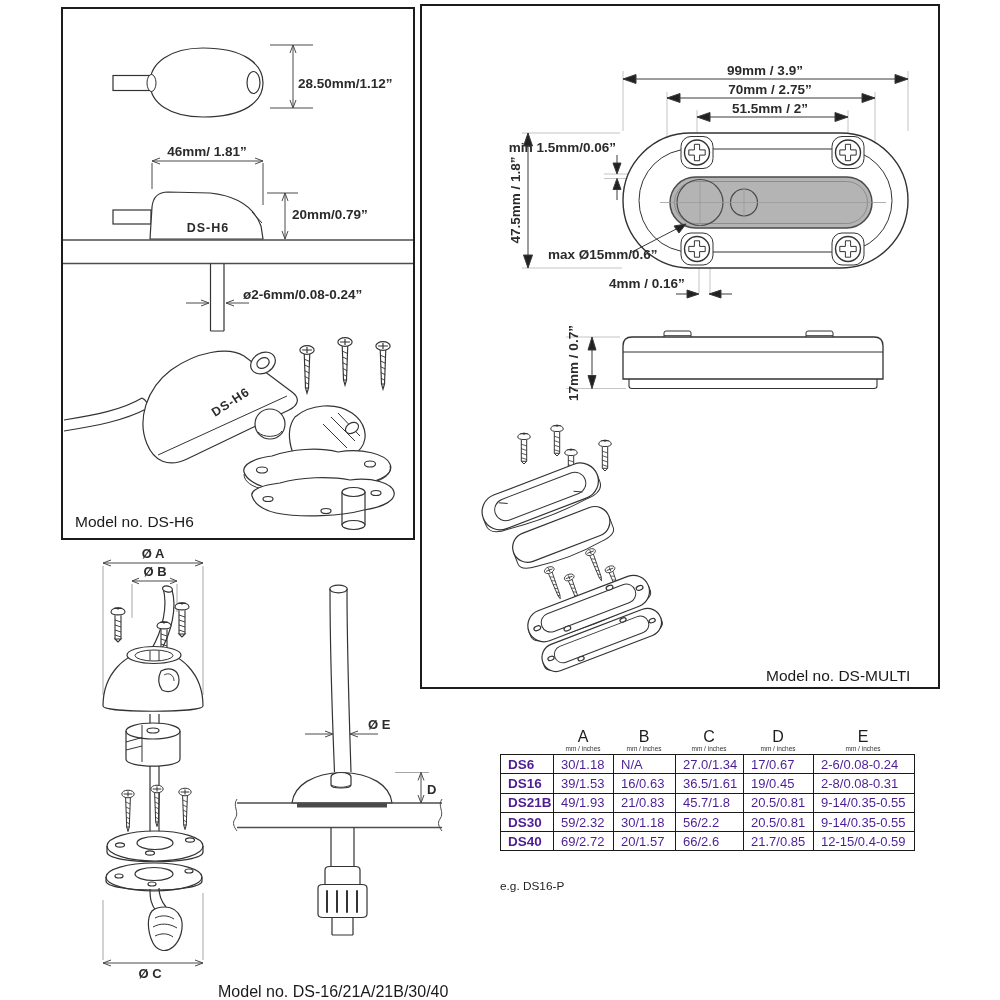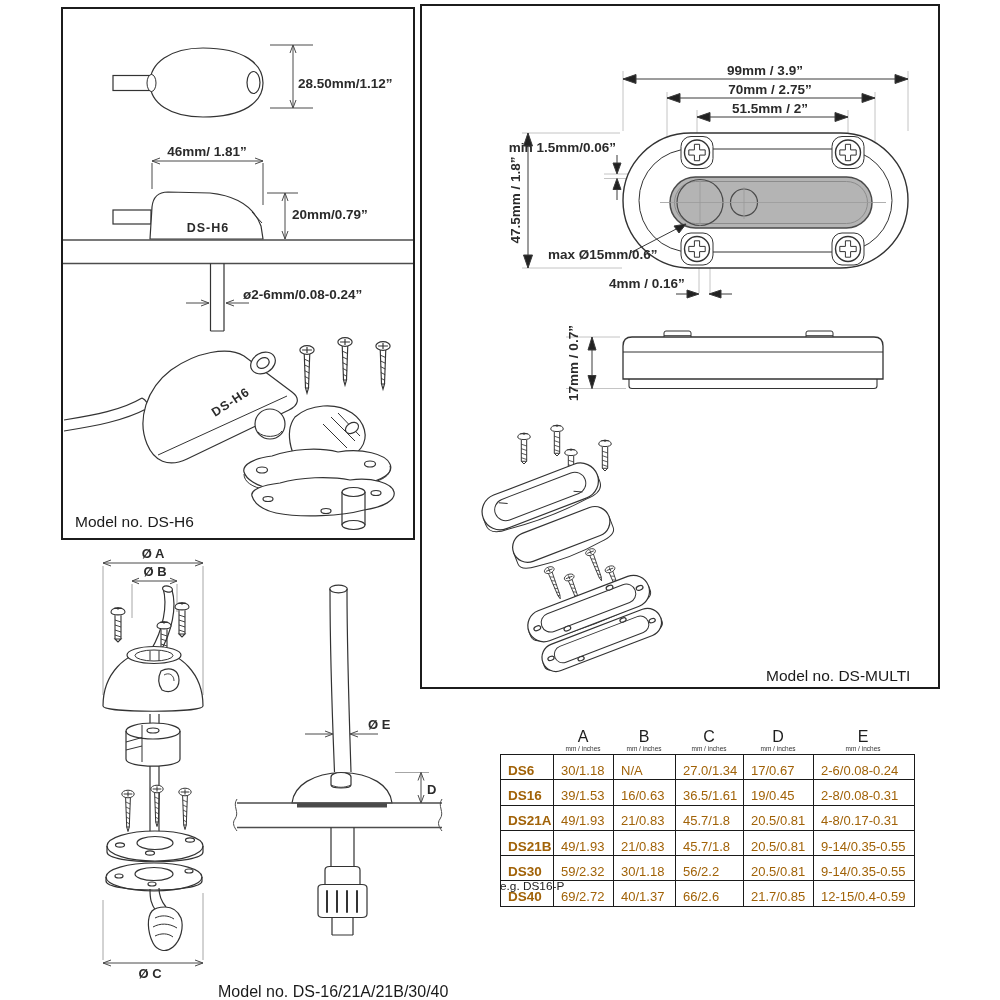--- a/index.html
+++ b/index.html
@@ -14,21 +14,21 @@
   .partlbl{font-size:12.5px;font-weight:700;letter-spacing:1px;fill:#2b2b2b;}
 
   
   .table-wrap{position:absolute;left:500px;top:727px;width:416px;}
   .thead{display:grid;grid-template-columns:53px 60px 62px 68px 70px 100px;height:27px;}
   .thead .hcell{text-align:center;line-height:1;}
   .thead .letter{font-size:16px;font-weight:400;display:block;margin-top:2px;}
   .thead .unit{font-size:6.5px;color:#333;display:block;margin-top:1px;}
   table.spec{border-collapse:collapse;table-layout:fixed;width:414px;}
   table.spec td{border:1.3px solid #1a1a1a;height:18.3px;font-size:13px;
-                padding:6px 0 0 7px;white-space:nowrap;overflow:hidden;color:#a16207;}
+                padding:0 0 0 7px;white-space:nowrap;overflow:hidden;color:#4c1d95;}
   table.spec td.m{font-weight:700;font-size:13.5px;}
   .note{position:absolute;left:500px;top:878px;width:430px;font-size:11.8px;
         line-height:1.38;color:#222;}
 </style>
 </head>
 <body>
 
 <div class="canvas">
 <svg width="1000" height="1000" viewBox="0 0 1000 1000">
   <defs>
@@ -398,47 +398,39 @@
       </tr>
       <tr>
         <td class="m">DS16</td>
         <td>39/1.53</td>
         <td>16/0.63</td>
         <td>36.5/1.61</td>
         <td>19/0.45</td>
         <td>2-8/0.08-0.31</td>
       </tr>
       <tr>
-        <td class="m">DS21A</td>
-        <td>49/1.93</td>
-        <td>21/0.83</td>
-        <td>45.7/1.8</td>
-        <td>20.5/0.81</td>
-        <td>4-8/0.17-0.31</td>
-      </tr>
-      <tr>
         <td class="m">DS21B</td>
         <td>49/1.93</td>
         <td>21/0.83</td>
         <td>45.7/1.8</td>
         <td>20.5/0.81</td>
         <td>9-14/0.35-0.55</td>
       </tr>
       <tr>
         <td class="m">DS30</td>
         <td>59/2.32</td>
         <td>30/1.18</td>
         <td>56/2.2</td>
         <td>20.5/0.81</td>
         <td>9-14/0.35-0.55</td>
       </tr>
       <tr>
         <td class="m">DS40</td>
         <td>69/2.72</td>
-        <td>40/1.37</td>
+        <td>20/1.57</td>
         <td>66/2.6</td>
         <td>21.7/0.85</td>
         <td>12-15/0.4-0.59</td>
       </tr>
     </tbody>
   </table>
 </div>
 
 <div class="note">
   <div>e.g. DS16-P</div>

